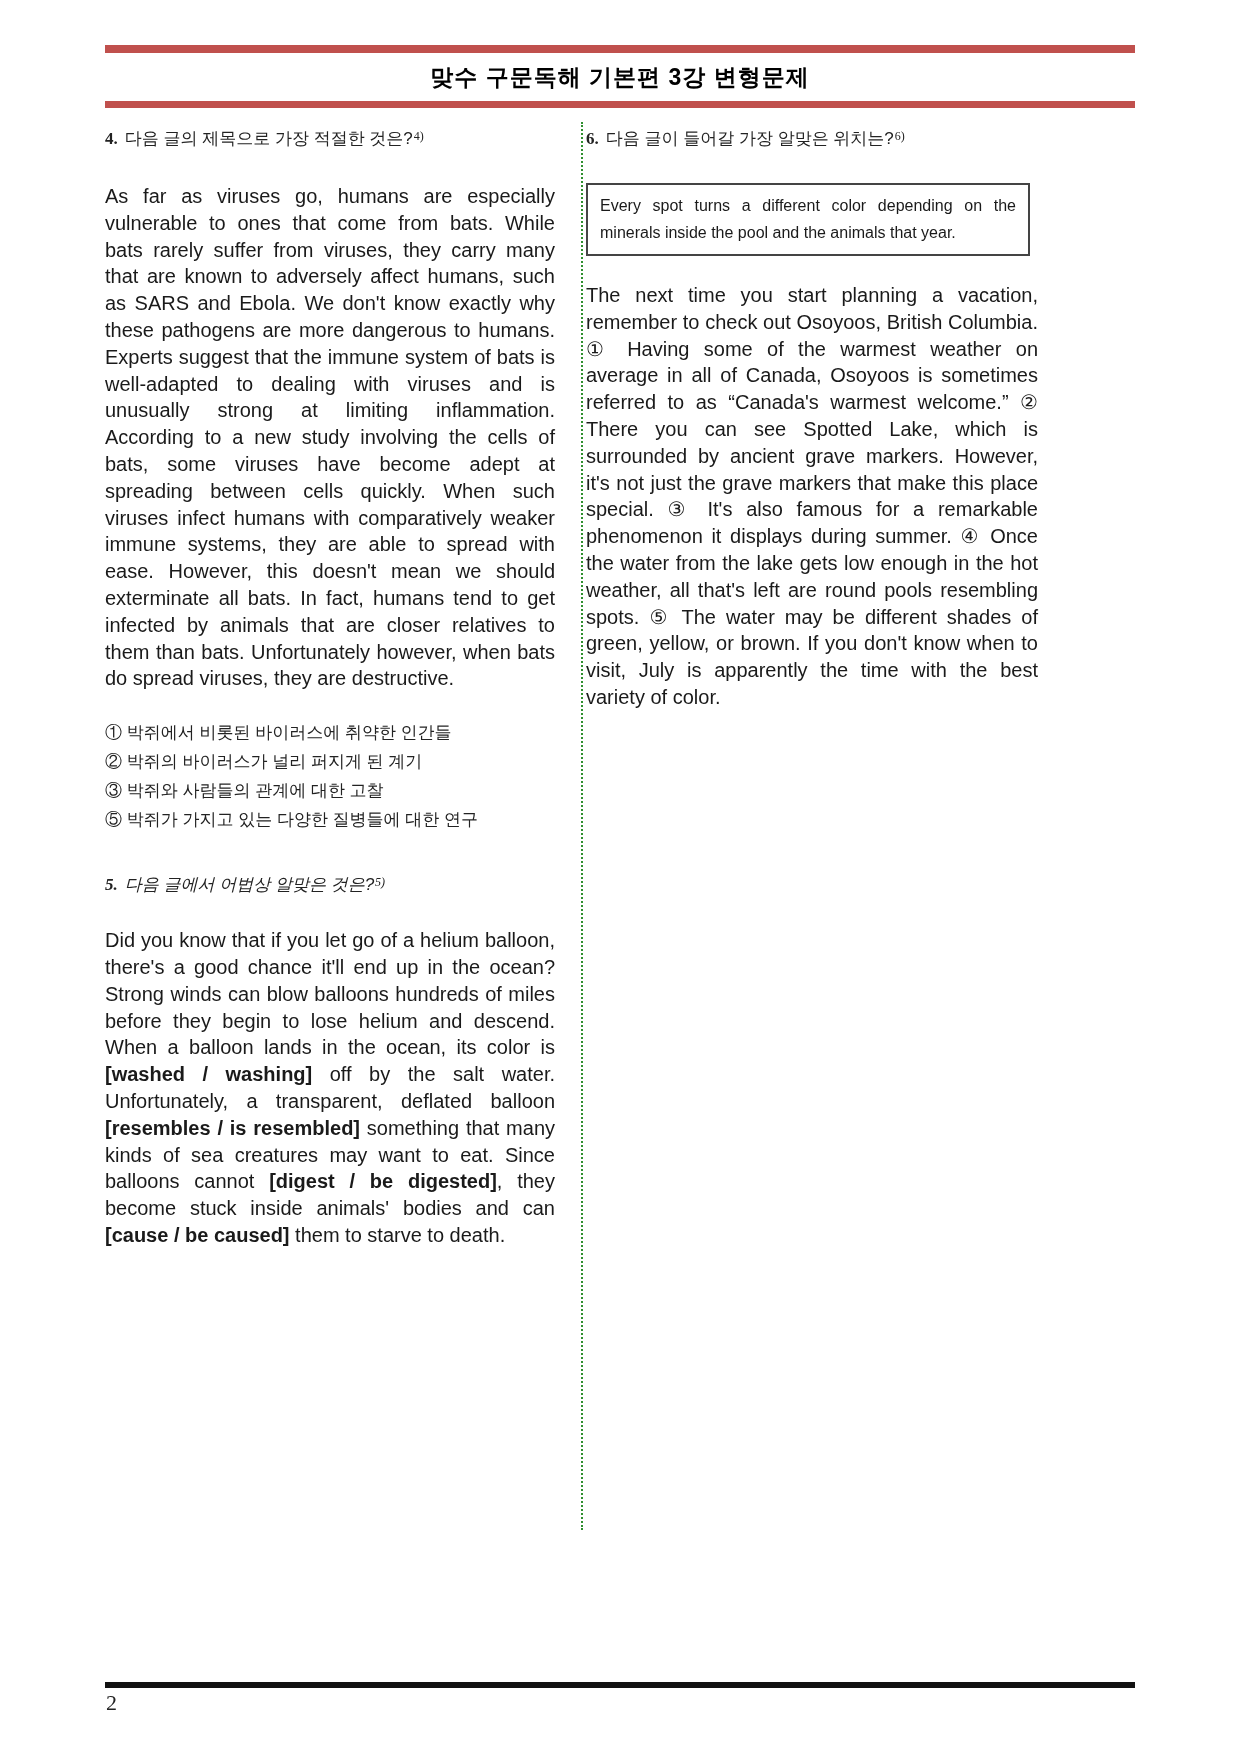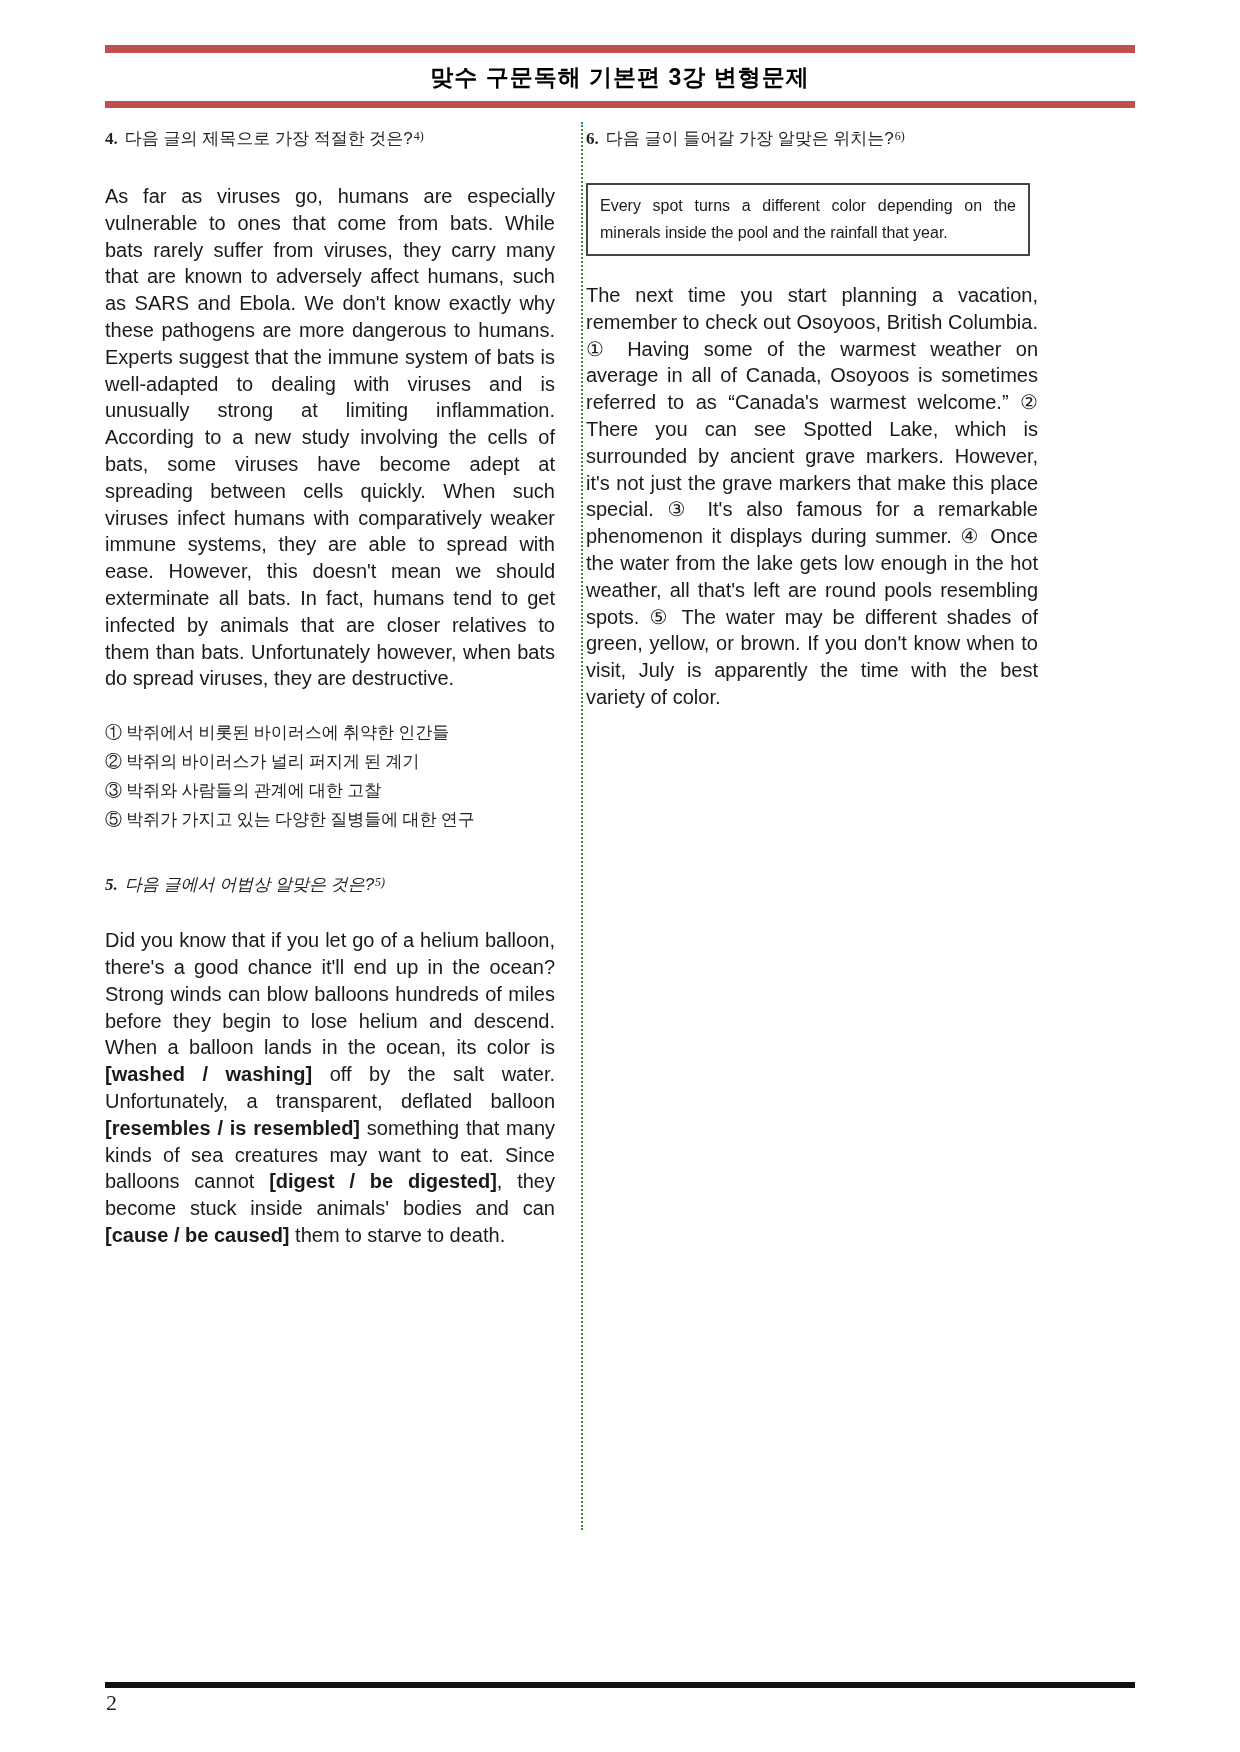--- a/index.html
+++ b/index.html
@@ -54,21 +54,21 @@
     text-align: justify;
     color: #1a1a1a;
     margin: 0;
   }
   .p-q4 { margin-top: 30px; }
   .p-q5 { margin-top: 28px; }
   .p-q6 { margin-top: 26px; }
   .seg-bold { font-weight: bold; }
 
   
-  .choices { list-style: none; margin: 26px 0 0 0; padding: 0; font-family: Liberation Serif, serif; }
+  .choices { list-style: none; margin: 26px 0 0 0; padding: 0; }
   .choices li {
     font-size: 17px;
     line-height: 29px;
     color: #222;
     white-space: nowrap;
   }
 
   .q5-header { margin-top: 38px; font-style: italic; }
 
   
@@ -127,21 +127,21 @@
     </section>
 
     <div class="divider"></div>
 
     <section class="col-right">
 
       <div class="q-header">
         <span class="q-num">6.</span><span>다음 글이 들어갈 가장 알맞은 위치는?</span><span class="q-foot">6)</span>
       </div>
 
-      <div class="insert-box">Every spot turns a different color depending on the minerals inside the pool and the rainfall that year.</div>
+      <div class="insert-box">Every spot turns a different color depending on the minerals inside the pool and the animals that year.</div>
 
       <p class="passage p-q6">The next time you start planning a vacation, remember to check out Osoyoos, British Columbia. ① Having some of the warmest weather on average in all of Canada, Osoyoos is sometimes referred to as “Canada's warmest welcome.” ② There you can see Spotted Lake, which is surrounded by ancient grave markers. However, it's not just the grave markers that make this place special. ③ It's also famous for a remarkable phenomenon it displays during summer. ④ Once the water from the lake gets low enough in the hot weather, all that's left are round pools resembling spots. ⑤ The water may be different shades of green, yellow, or brown. If you don't know when to visit, July is apparently the time with the best variety of color.</p>
 
     </section>
 
   </div>
 
   <div class="footer-rule"></div>
   <div class="page-number">2</div>
 

